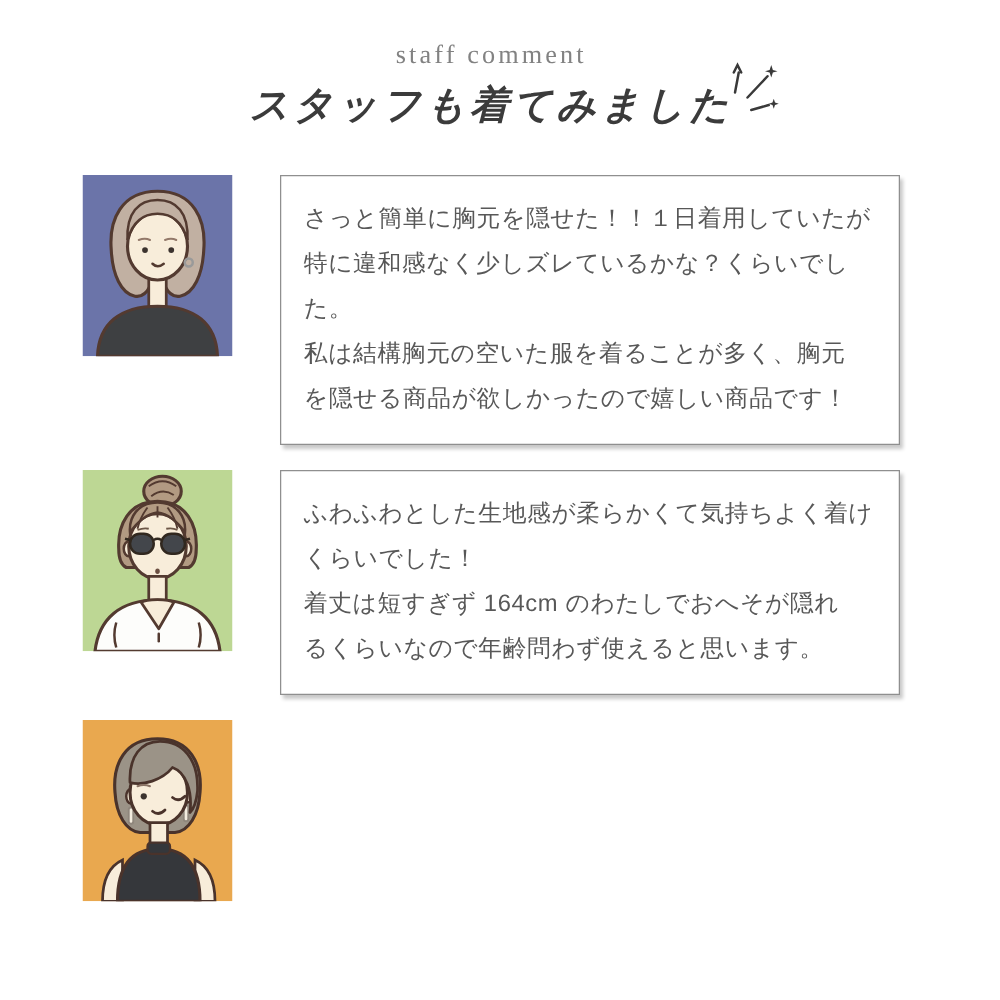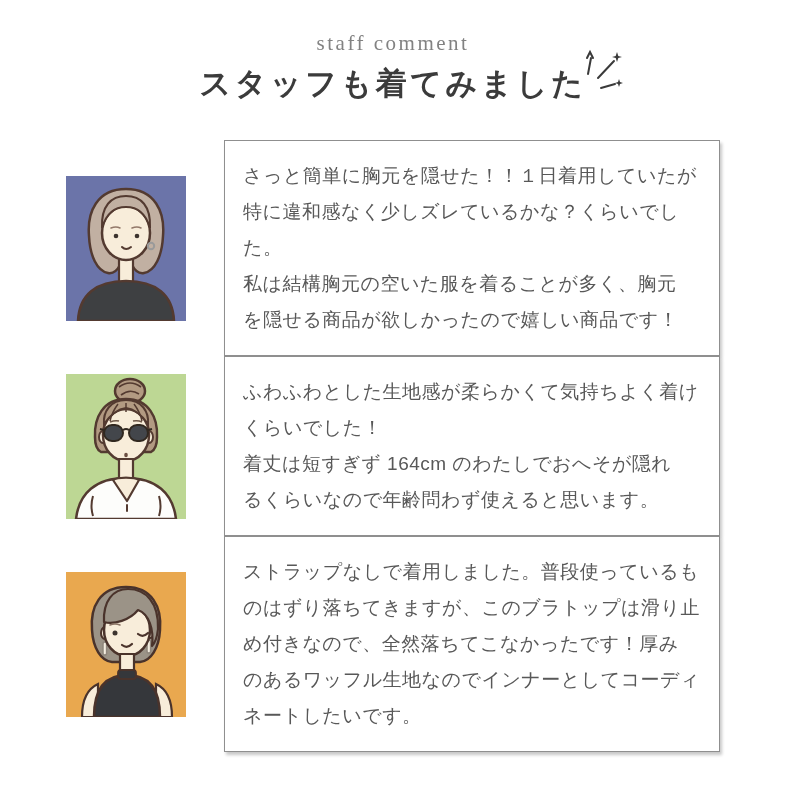--- a/index.html
+++ b/index.html
@@ -23,30 +23,31 @@
     font-size:21px;line-height:26px;
     letter-spacing:2.5px;
     color:#828282;
   }
   .title{
     margin:6px 0 0 0;
     font-size:31px;line-height:44px;
     font-weight:600;
     letter-spacing:3.5px;
     color:#3b3b3b;
+    font-style:italic;
   }
   .sparkle{
     position:absolute;
     left:498px;top:32px;
     width:62px;height:62px;
   }
 
   
   .rows{margin:34px 0 0 66px;width:654px;}
-  .row{display:flex;align-items:center;}
+  .row{display:flex;margin-bottom:20px;}
   .avatar{width:120px;height:145px;flex:none;margin-right:38px;}
   .avatar svg{display:block;width:120px;height:145px;}
   .bubble{
     flex:1;
     background:#ffffff;
     border:1px solid #8f8f8f;
     box-shadow:2px 3px 3px rgba(0,0,0,0.22);
     padding:17px 8px 17px 18px;
     box-sizing:border-box;
   }
@@ -158,23 +159,16 @@
           <path d="M44,53 Q49,51 54,53" stroke="#8a7365" stroke-width="1.6" fill="none" stroke-linecap="round"></path>
           <path d="M72,62 Q77,66 82,61" stroke="#4a332b" stroke-width="2.2" fill="none" stroke-linecap="round"></path>
           <path d="M56,73 Q61,77 66,72" stroke="#4a332b" stroke-width="2.2" fill="none" stroke-linecap="round"></path>
           <path d="M54,82 L54,104 L68,104 L68,82 Z" fill="#f8edda" stroke="#4a332b" stroke-width="2.2"></path>
           <path d="M16,145 C16,128 21,117 32,112 L32,145 Z" fill="#f8edda" stroke="#4a332b" stroke-width="2.2"></path>
           <path d="M106,145 C106,128 101,117 90,112 L90,145 Z" fill="#f8edda" stroke="#4a332b" stroke-width="2.2"></path>
           <path d="M28,145 C28,116 40,103 61,103 C82,103 94,116 94,145 Z" fill="#35373b" stroke="#4a332b" stroke-width="2.5"></path>
           <rect x="52" y="98" width="18" height="9" rx="3" fill="#35373b" stroke="#4a332b" stroke-width="1.8"></rect>
         </svg>
       </div>
-      <div class="bubble">
-        <p>ストラップなしで着用しました。普段使っているも
-のはずり落ちてきますが、このブラトップは滑り止
-め付きなので、全然落ちてこなかったです！厚み
-のあるワッフル生地なのでインナーとしてコーディ
-ネートしたいです。</p>
-      </div>
     </div>
 
   </div>
 </div>
 
 </body></html>

